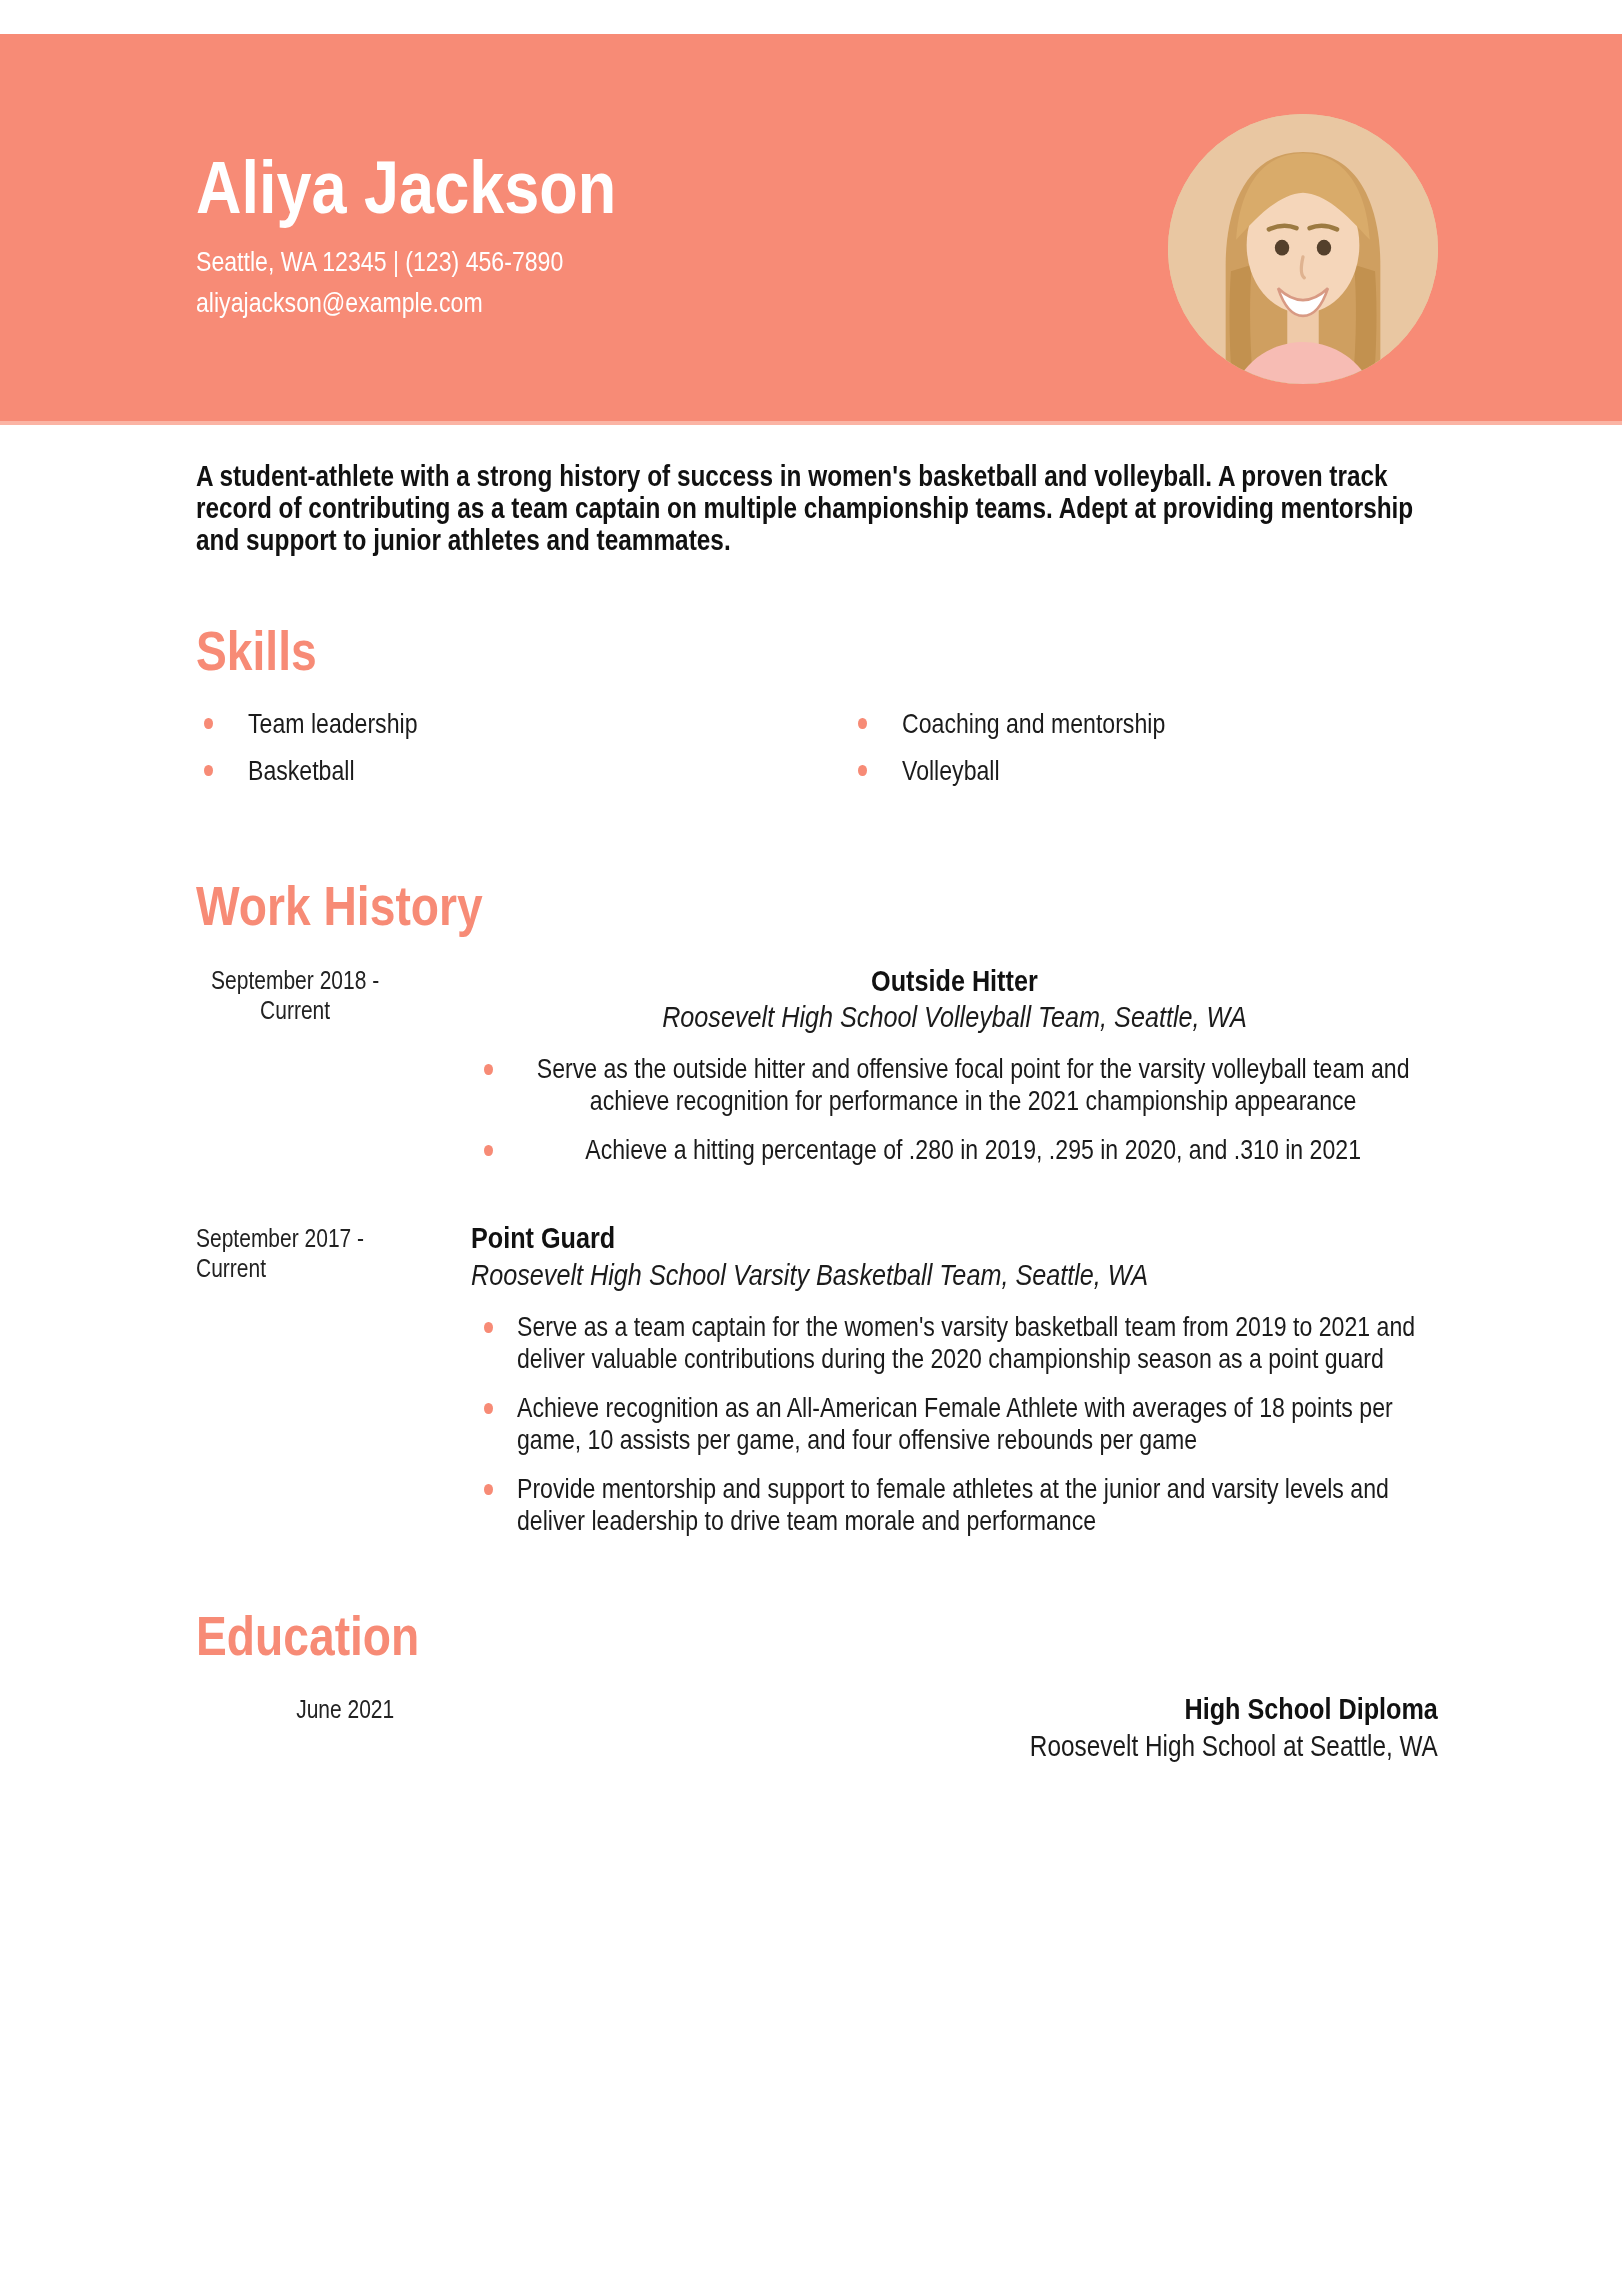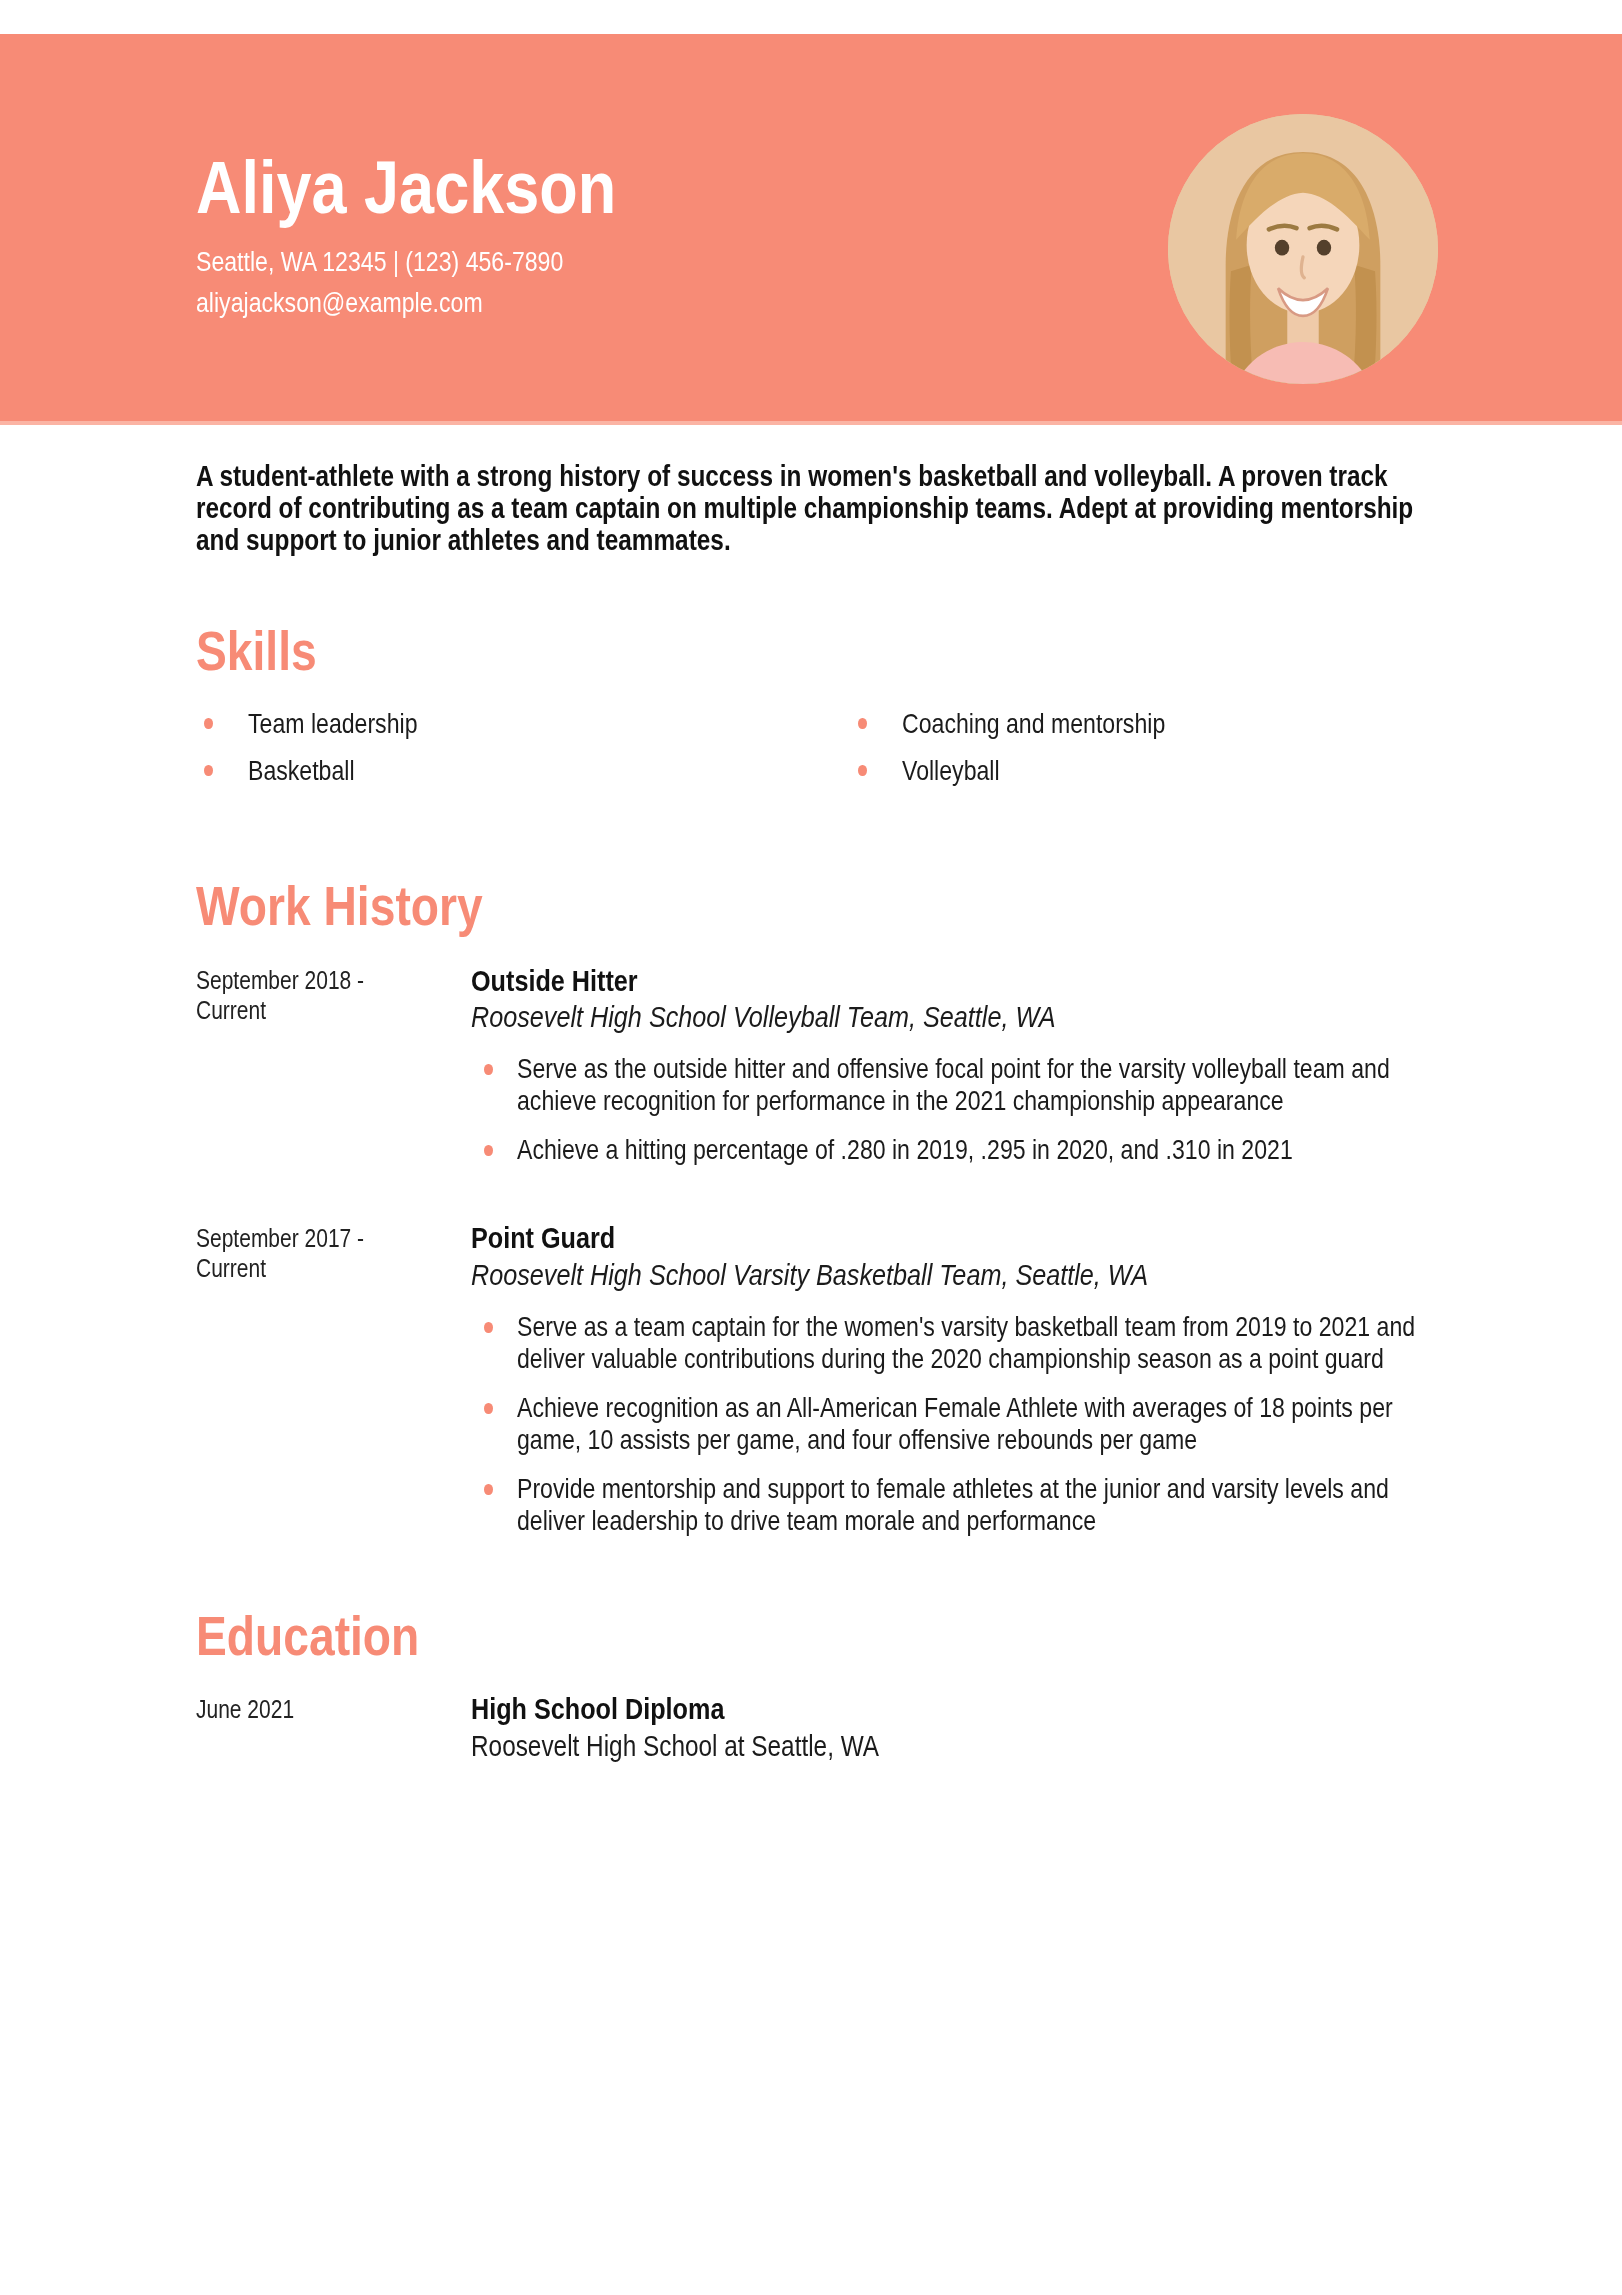--- a/index.html
+++ b/index.html
@@ -48,23 +48,23 @@
   ul.plain li{display:flex;align-items:flex-start;margin:0 0 17px 0;}
   .dot{
     flex:none;width:8.5px;height:11px;border-radius:50%;
     background:var(--accent,#f78b76);
   }
   .skill-dot{margin:9.2px 35px 0 0;}
   .skill-label{font-size:27.5px;line-height:30px;white-space:nowrap;}
 
   
   .entry{display:grid;grid-template-columns:275px 1fr;margin-left:196px;}
-  .entry.job1{margin-top:23.6px;}
+  .entry.job1{margin-top:23.6px;text-align:center;}
   .entry.job2{margin-top:37px;}
-  .entry.edu{margin-top:22px;}
+  .entry.edu{margin-top:22px;text-align:right;}
   .dates{width:236px;font-size:25px;line-height:29.4px;color:#222;padding-top:3.9px;}
   .entry h3{margin:0;font-size:30px;line-height:35px;font-weight:bold;color:#111;}
   .org{margin:1.3px 0 0 0;font-size:30px;line-height:35px;font-style:italic;color:#1b1b1b;}
   .org.upright{font-style:normal;font-size:29px;line-height:33px;margin-top:3.9px;}
   ul.bullets{list-style:none;margin:19.6px 0 0 0;padding:0;}
   ul.bullets li{display:flex;align-items:flex-start;padding-left:13px;margin:0 0 17px 0;}
   .job-dot{margin:10.5px 24px 0 0;}
   .btext{font-size:27.5px;line-height:32px;width:1086px;color:#1b1b1b;}
 </style>
 </head>

